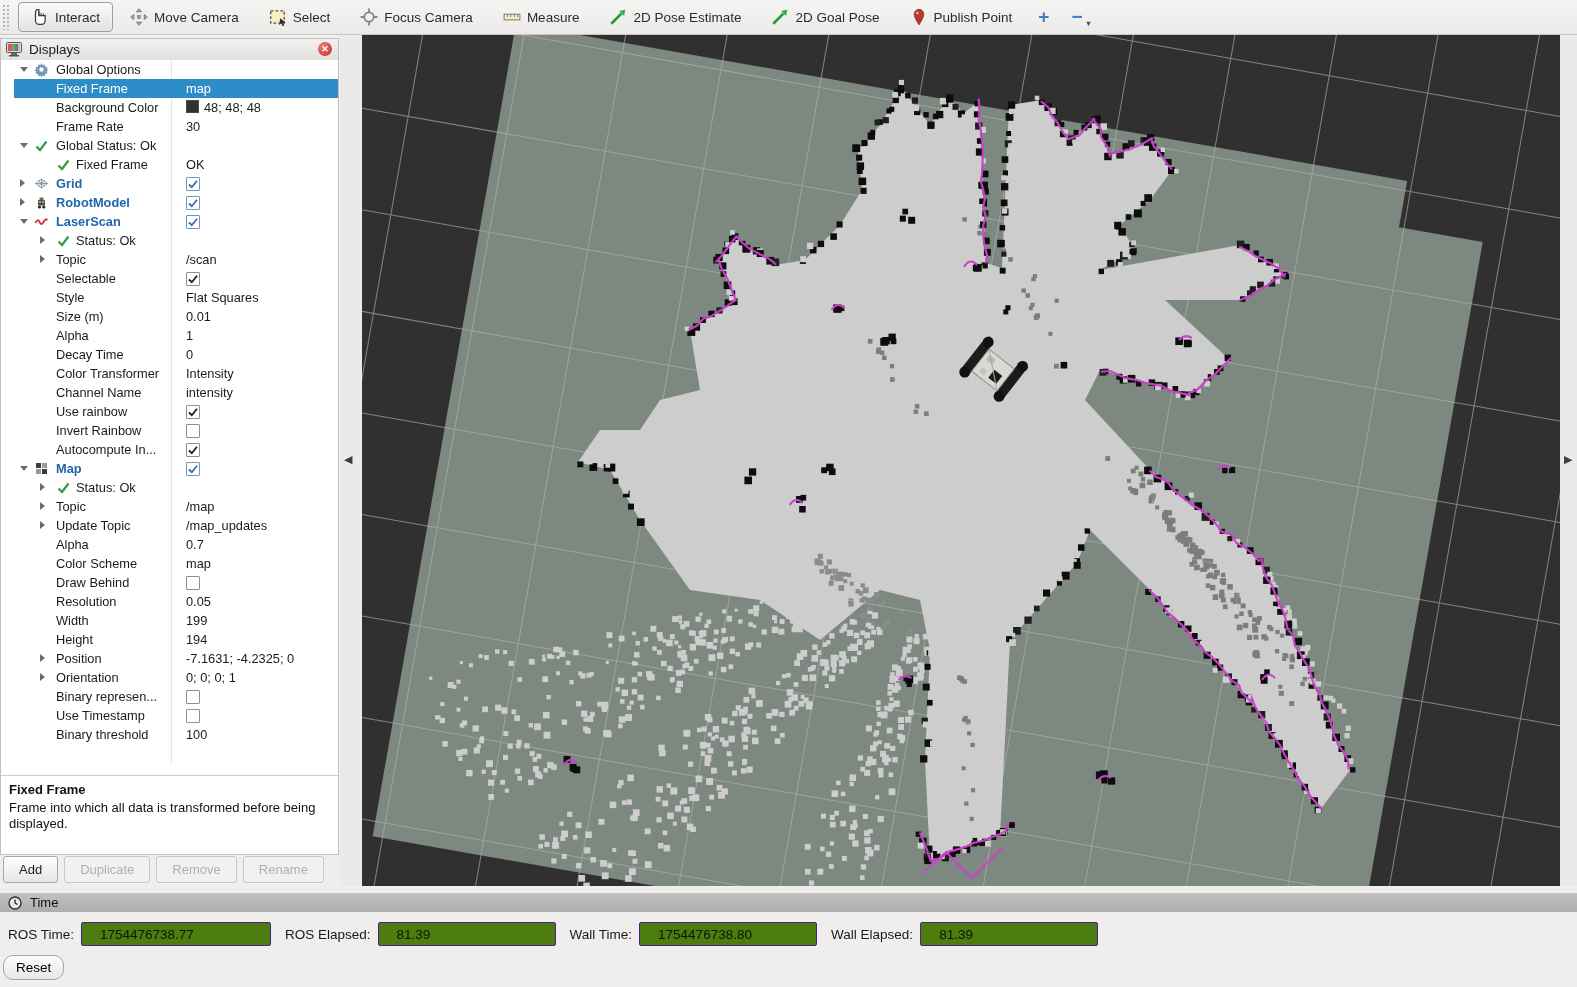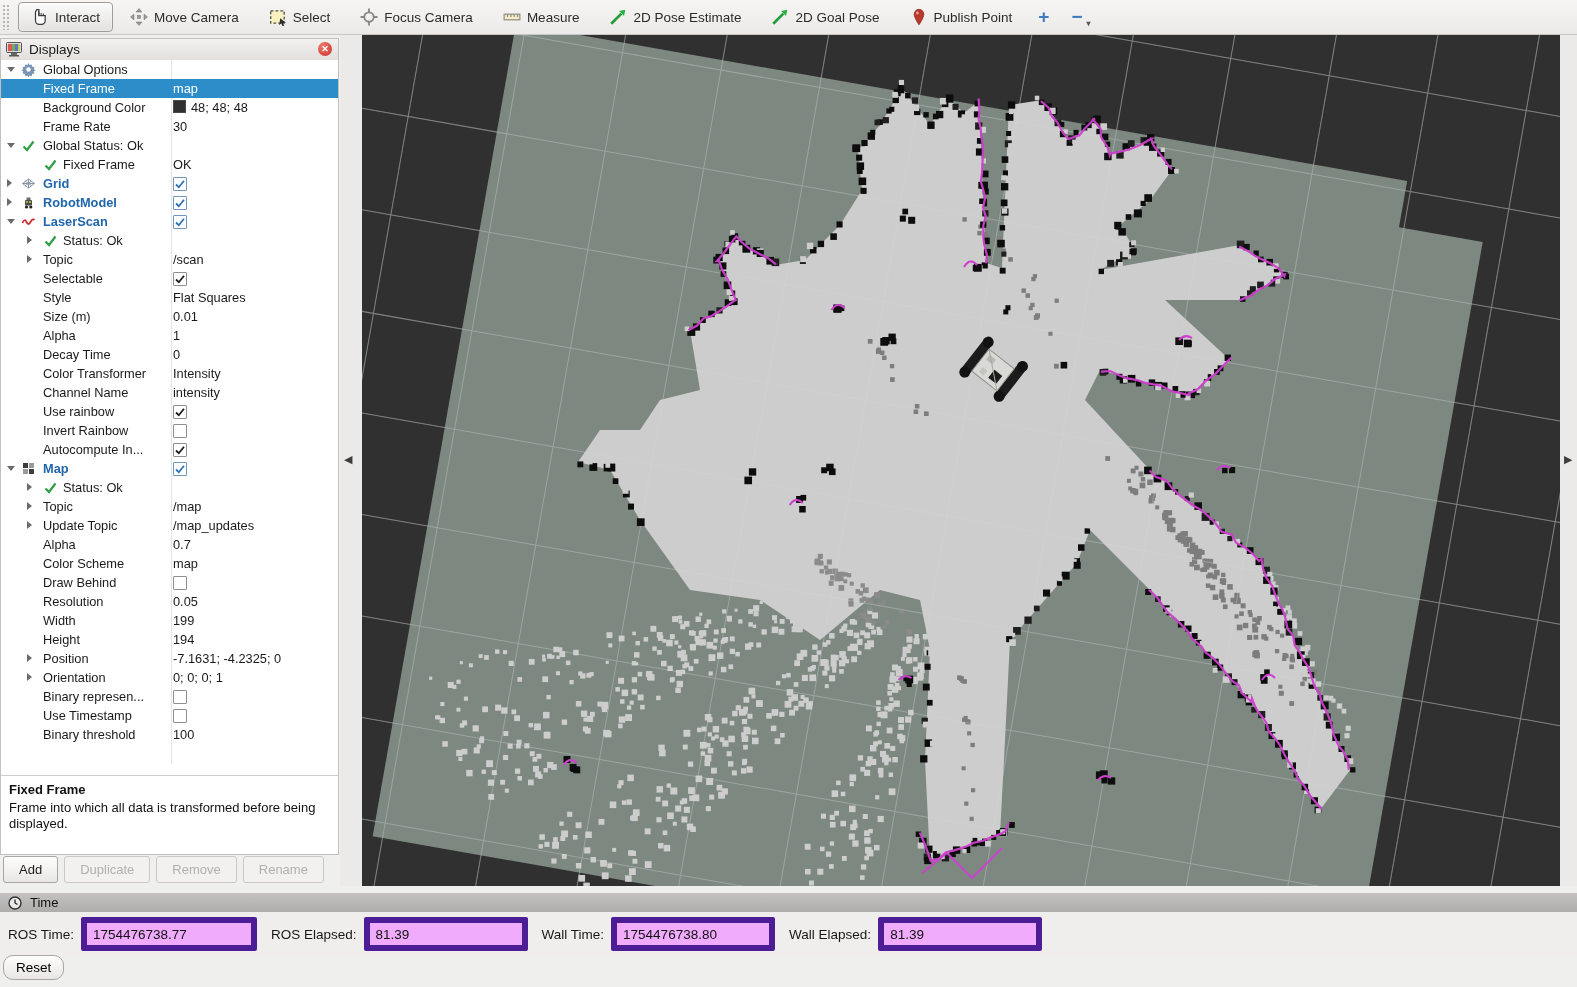--- a/index.html
+++ b/index.html
@@ -29,21 +29,21 @@
     background:#ffffff;border:1px solid #c2c1c0;box-sizing:border-box;}
   #displays-header{position:absolute;left:0;top:0;right:0;height:21px;
     background:linear-gradient(#f2f1f0,#e2e0de);border-bottom:1px solid #cfcdca;
     display:flex;align-items:center;padding-left:5px;font-size:13.5px;color:#1b1b1b;}
   #displays-header .hicon{width:16px;height:15px;margin-right:7px;}
   #close-btn{position:absolute;right:6px;top:3px;width:14px;height:14px;border-radius:50%;
     background:radial-gradient(circle at 35% 30%,#ef7a72,#c92f27);color:#fff;font-size:9px;
     line-height:14px;text-align:center;font-weight:bold;}
   #tree{position:absolute;left:0;top:21px;right:0;height:704px;overflow:hidden;background:#fff;}
   #tree .coldiv{position:absolute;left:170px;top:0;bottom:0;width:1px;background:#e4e4e4;}
-  .row{position:relative;height:19px;line-height:19px;font-size:12.8px;color:#1a1a1a;}
+  .row{position:relative;height:19px;line-height:19px;font-size:12.8px;color:#1a1a1a;margin-left:13px;}
   .row.selected{background:#2d8dc9;}
   .row.selected .rlabel,.row.selected .rvalue{color:#fff;}
   .rarrow{position:absolute;top:5px;width:0;height:0;}
   .rarrow.right{border-top:4px solid transparent;border-bottom:4px solid transparent;border-left:5px solid #6b6b6b;}
   .rarrow.down{border-left:4px solid transparent;border-right:4px solid transparent;border-top:5px solid #6b6b6b;margin-top:2px;}
   .ricon{position:absolute;top:2px;width:15px;height:15px;}
   .ricon svg{width:15px;height:15px;display:block;}
   .rlabel{position:absolute;white-space:nowrap;}
   .rlabel.dname{color:#2166ac;font-weight:bold;}
   .rvalue{position:absolute;left:172px;white-space:nowrap;color:#1a1a1a;}
@@ -73,22 +73,22 @@
   #viewport svg{display:block;}
   
   #time-header{position:absolute;left:0;top:893px;width:1577px;height:19px;
     background:linear-gradient(#c3c2c1,#aeadac);display:flex;align-items:center;
     padding-left:8px;box-sizing:border-box;font-size:13px;color:#111;}
   #time-header .hicon{width:14px;height:14px;margin-right:8px;}
   #time-body{position:absolute;left:0;top:912px;width:1577px;height:44px;background:#efeeec;
     display:flex;align-items:center;padding-left:8px;box-sizing:border-box;}
   .tfield{display:flex;align-items:center;margin-right:14px;}
   .tfield label{font-size:13.5px;color:#181818;margin-right:7px;}
-  .tfield input{height:22px;border:6px solid #4c1d95;border-radius:2px;background:#f0abfc;
-    font-family:"Liberation Sans",sans-serif;font-size:13.5px;color:#111;padding:0 6px;}
+  .tfield input{height:22px;border:1px solid #4c1d95;border-radius:2px;background:#4d7c0f;
+    font-family:"Liberation Sans",sans-serif;font-size:13.5px;color:#111;padding:0 18px;}
   #reset-btn{position:absolute;left:3px;top:955px;height:25px;padding:0 12px;font-size:13.5px;
     border:1px solid #a8a6a4;border-radius:10px;background:linear-gradient(#fdfdfc,#e9e7e5);}
 </style>
 </head>
 <body>
 
 <div id="toolbar">
   <div class="grip"></div>
 <div class="tool active">
       <span class="ticon">

